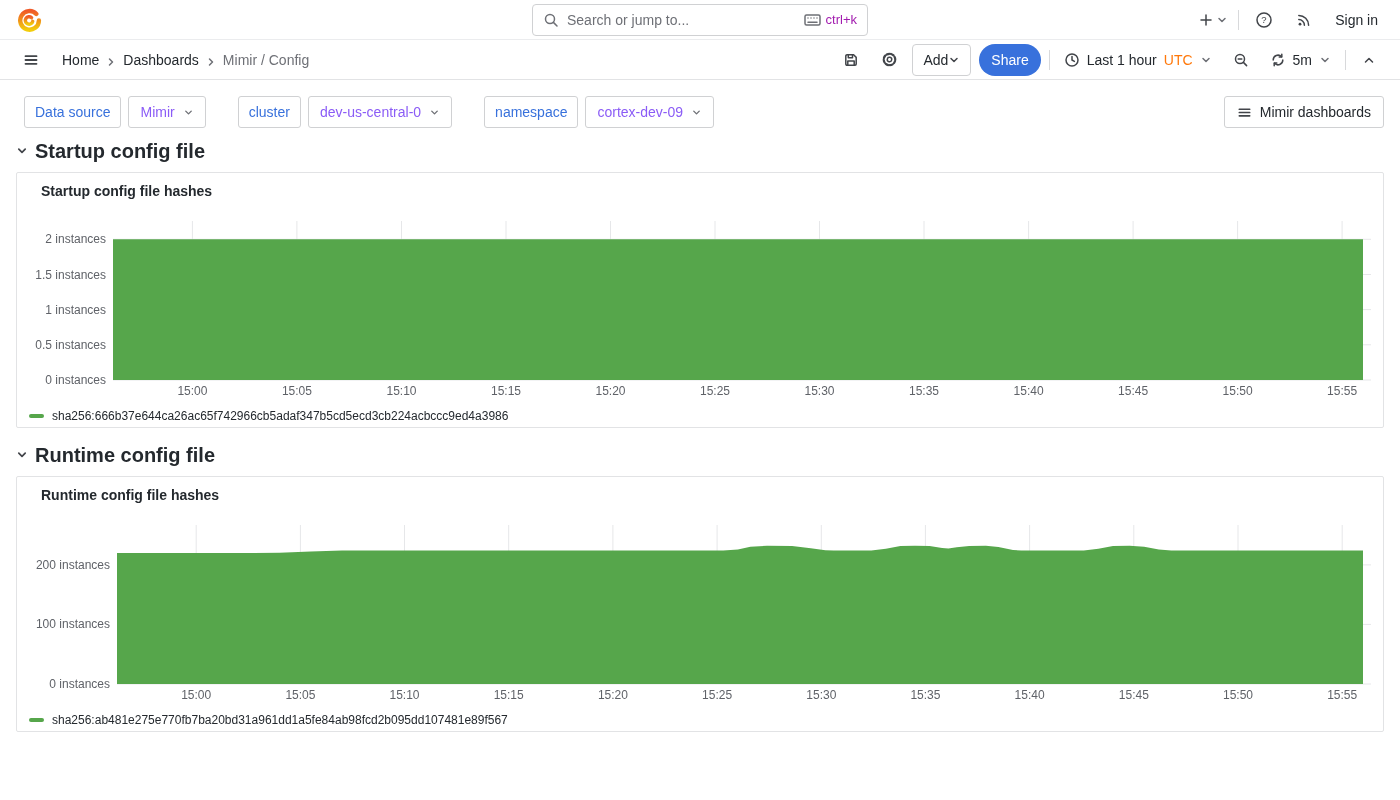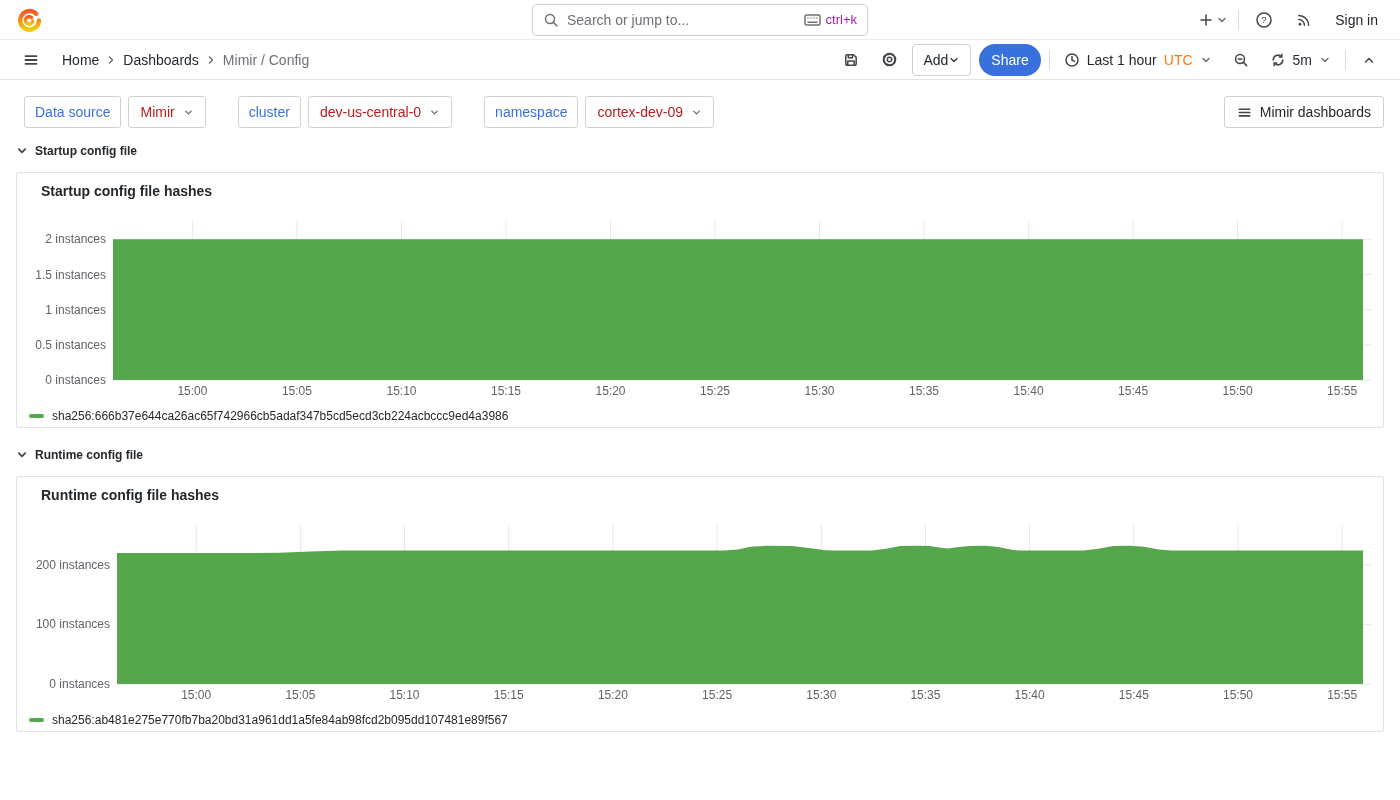--- a/index.html
+++ b/index.html
@@ -24,21 +24,21 @@
   .topnav-right { margin-left:auto; display:flex; align-items:center; gap:10px; }
   .iconbtn { width:30px; height:30px; border:none; background:transparent; border-radius:4px;
     display:inline-flex; align-items:center; justify-content:center; cursor:pointer; }
   .newbtn { display:inline-flex; align-items:center; gap:2px; background:transparent; border:none; cursor:pointer; }
   .vdiv { width:1px; height:20px; background:#d8d9db; }
   .signin { font-size:14px; font-weight:500; color:#24292e; background:none; border:none; cursor:pointer; padding:4px 6px; }
 
   
   .pagebar { height:40px; display:flex; align-items:center; padding:0 16px; gap:4px;
     border-bottom:1px solid #e2e3e5; background:#fff; }
-  .crumbs { display:flex; align-items:center; gap:6px; margin-left:12px; font-size:14px; }
+  .crumbs { display:flex; align-items:flex-end; gap:6px; margin-left:12px; font-size:14px; }
   .crumb { color:#24292e; text-decoration:none; cursor:pointer; }
   .crumb.current { color:#6e7076; cursor:default; }
   .toolbar { margin-left:auto; display:flex; align-items:center; gap:8px; }
   .btn-outline { display:inline-flex; align-items:center; height:32px; padding:0 10px;
     border:1px solid #d0d1d3; border-radius:4px; background:#fff; font-size:14px; font-weight:500;
     color:#24292e; cursor:pointer; font-family:"Liberation Sans", sans-serif; }
   .btn-primary { height:32px; padding:0 12px; border:none; border-radius:16px;
     background:var(--accent-blue); color:#fff; font-size:14px; font-weight:500; cursor:pointer;
     font-family:"Liberation Sans", sans-serif; }
   .timebtn { display:inline-flex; align-items:center; gap:7px; height:32px; padding:0 6px;
@@ -48,30 +48,30 @@
   .refreshbtn { display:inline-flex; align-items:center; gap:7px; height:32px; padding:0 6px;
     background:none; border:none; font-size:14px; color:#24292e; cursor:pointer;
     font-family:"Liberation Sans", sans-serif; }
 
   
   .filters { display:flex; align-items:center; margin:16px 16px 0 24px; }
   .filter-group { display:flex; align-items:center; gap:7px; margin-right:32px; }
   .f-label { height:32px; display:inline-flex; align-items:center; padding:0 10px;
     border:1px solid #d0d1d3; border-radius:3px; color:var(--accent-blue); font-size:14px; background:#fff; }
   .f-value { height:32px; display:inline-flex; align-items:center; gap:8px; padding:0 11px;
-    border:1px solid #d0d1d3; border-radius:3px; color:#b91c1c; font-size:14px; background:#fff; cursor:pointer; }
+    border:1px solid #d0d1d3; border-radius:3px; color:#8b5cf6; font-size:14px; background:#fff; cursor:pointer; }
   .dash-link { margin-left:auto; margin-right:0; height:32px; display:inline-flex; align-items:center; gap:8px;
     padding:0 12px; border:1px solid #d0d1d3; border-radius:3px; background:#fff; font-size:14px; font-weight:400;
     color:#24292e; cursor:pointer; font-family:"Liberation Sans", sans-serif; }
 
   
   .content { padding:0 16px; }
   .rowhdr { display:flex; align-items:center; gap:7px; margin-top:12px; height:22px; cursor:pointer; }
   .rowhdr.second { margin-top:16px; }
-  .rowhdr .title { font-size:12px; font-weight:600; color:#24292e; }
+  .rowhdr .title { font-size:20px; font-weight:600; color:#24292e; }
   .panel { margin-top:10px; height:256px; border:1px solid #e2e3e5; border-radius:2px; background:#fff;
     padding-top:10px; overflow:hidden; }
   .panel-title { margin-left:24px; height:20px; font-size:14px; font-weight:700; color:#24292e; }
   .chart { margin-top:12px; width:100%; height:188px; }
   .chart svg text { font-family:"Liberation Sans", sans-serif; font-size:12px; fill:#5f6268; stroke:none; }
   .chart svg line.grid { stroke:#e6e7e9; stroke-width:1; }
   .legend { display:flex; align-items:center; gap:8px; margin:4px 0 0 12px; height:18px; cursor:pointer; }
   .legend .dash { width:15px; height:4px; border-radius:2px; background:var(--series-green); }
   .legend .txt { font-size:12px; color:#24292e; }
 </style>

